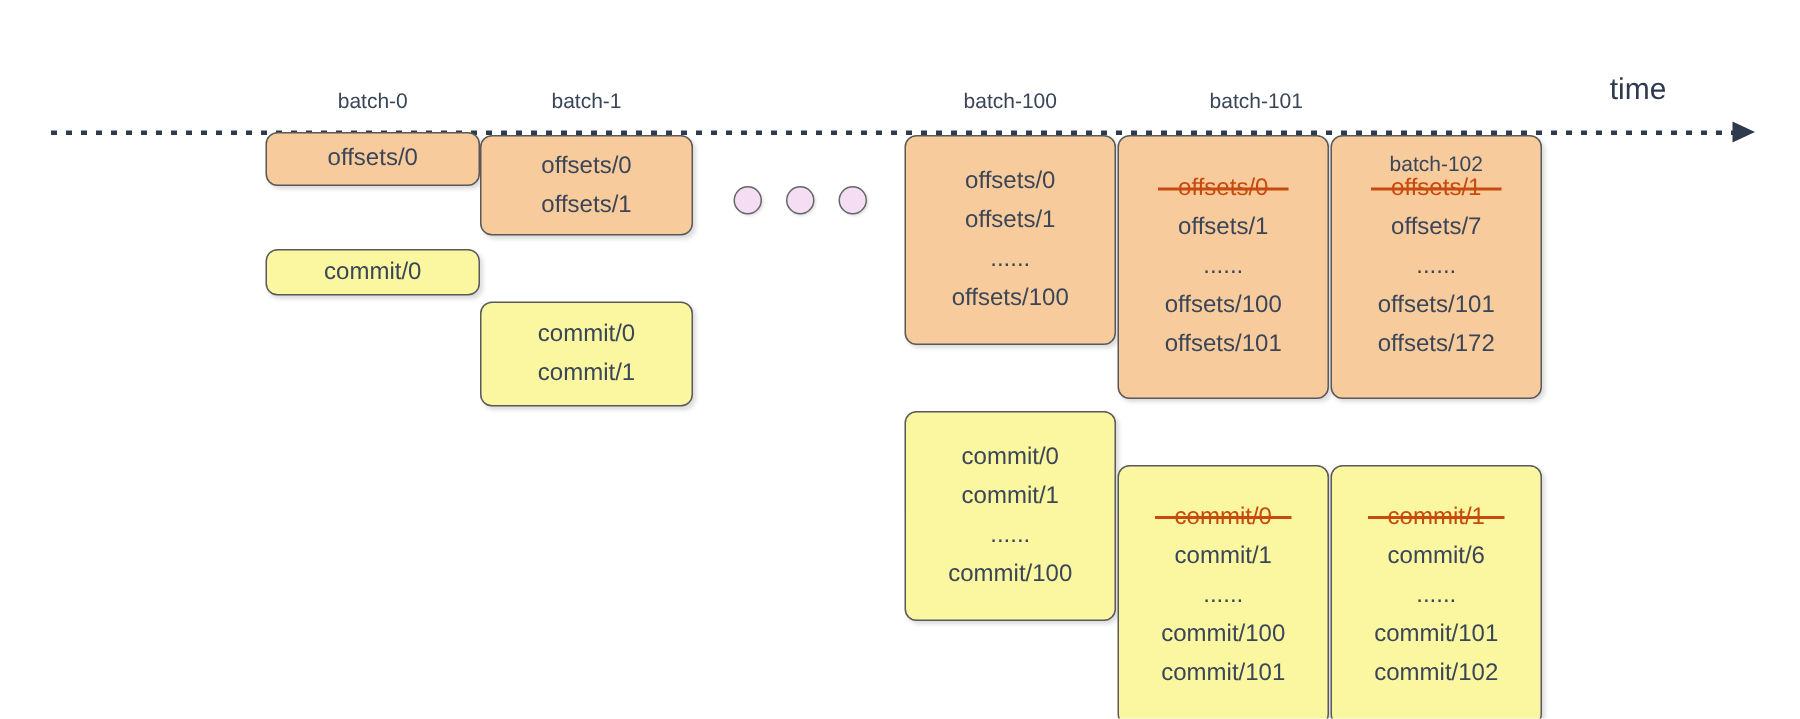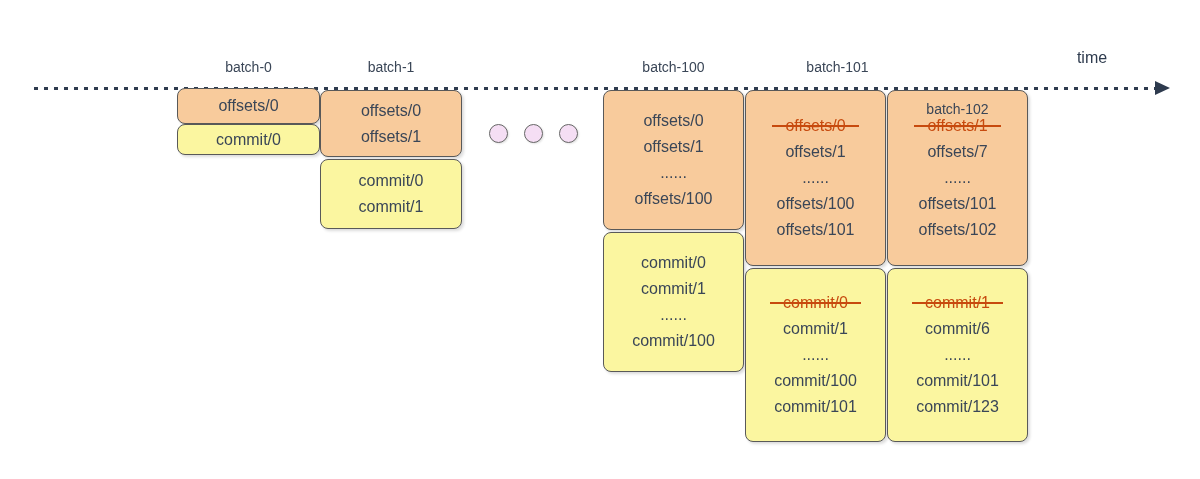--- a/index.html
+++ b/index.html
@@ -36,21 +36,21 @@
     border-top:7.5px solid transparent;
     border-bottom:7.5px solid transparent;
     border-left:15px solid var(--timeline);
     z-index:1;
   }
   .time-label{
     position:absolute;
     left:1062px;top:49px;
     width:60px;
     text-align:center;
-    font-size:16px;
+    font-size:20px;
     color:var(--timeline);
     z-index:1;
   }
   .batch-label{
     position:absolute;
     top:59px;height:22px;
     text-align:center;
     font-size:14px;
     color:var(--text);
     z-index:3;
@@ -64,21 +64,21 @@
     display:flex;
     flex-direction:column;
     justify-content:center;
     align-items:center;
     font-size:16px;
     color:var(--text);
     z-index:2;
     box-shadow:2px 2px 3px rgba(0,0,0,0.14);
   }
   .node-box.offsets{background:var(--offsets-fill);}
-  .node-box.commit{background:var(--commit-fill);}
+  .node-box.commit{background:var(--commit-fill);margin-top:42px;}
   .box-line{
     line-height:26px;
     text-align:right;
     white-space:nowrap;
   }
   .struck{
     position:relative;
     display:inline-block;
     color:var(--struck);
   }
@@ -151,28 +151,28 @@
         <div class="box-line"><span>......</span></div>
         <div class="box-line"><span>commit/100</span></div>
         <div class="box-line"><span>commit/101</span></div>
       </div>
       <div class="batch-label" style="left: 887px; width: 141px; margin-top: 42px;">batch-102</div>
       <div class="node-box offsets" style="left: 887px; top: 90px; width: 141px; height: 176px;">
         <div class="box-line"><span class="struck">offsets/1</span></div>
         <div class="box-line"><span>offsets/7</span></div>
         <div class="box-line"><span>......</span></div>
         <div class="box-line"><span>offsets/101</span></div>
-        <div class="box-line"><span>offsets/102</span></div>
+        <div class="box-line"><span>offsets/172</span></div>
       </div>
       <div class="node-box commit" style="left: 887px; top: 268px; width: 141px; height: 174px;">
         <div class="box-line"><span class="struck">commit/1</span></div>
         <div class="box-line"><span>commit/6</span></div>
         <div class="box-line"><span>......</span></div>
         <div class="box-line"><span>commit/101</span></div>
-        <div class="box-line"><span>commit/123</span></div>
+        <div class="box-line"><span>commit/102</span></div>
       </div>
     </div>
   <div id="ellipsis">
       <div class="ellipsis-circle" style="left: 488.5px; top: 123.5px;"></div>
       <div class="ellipsis-circle" style="left: 523.5px; top: 123.5px;"></div>
       <div class="ellipsis-circle" style="left: 558.5px; top: 123.5px;"></div>
     </div>
 </div>
 
 </body></html>

